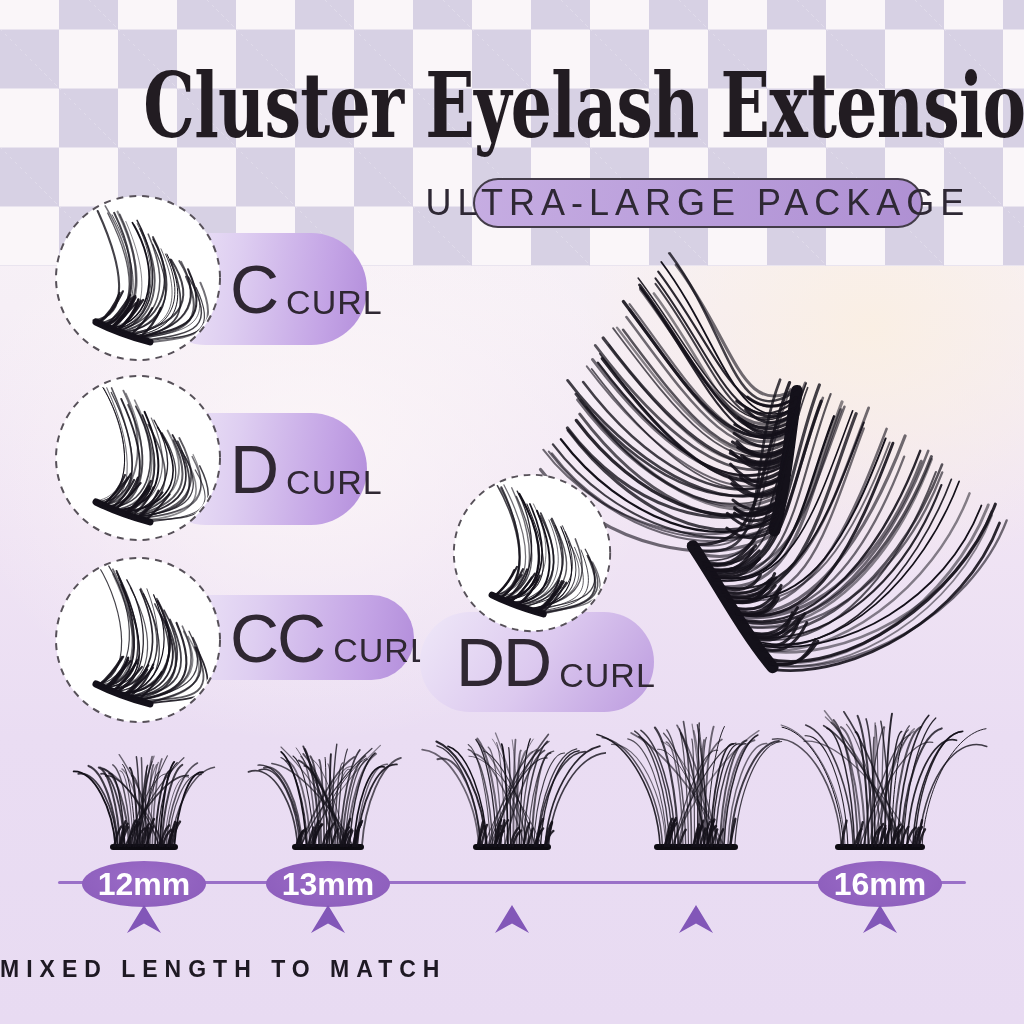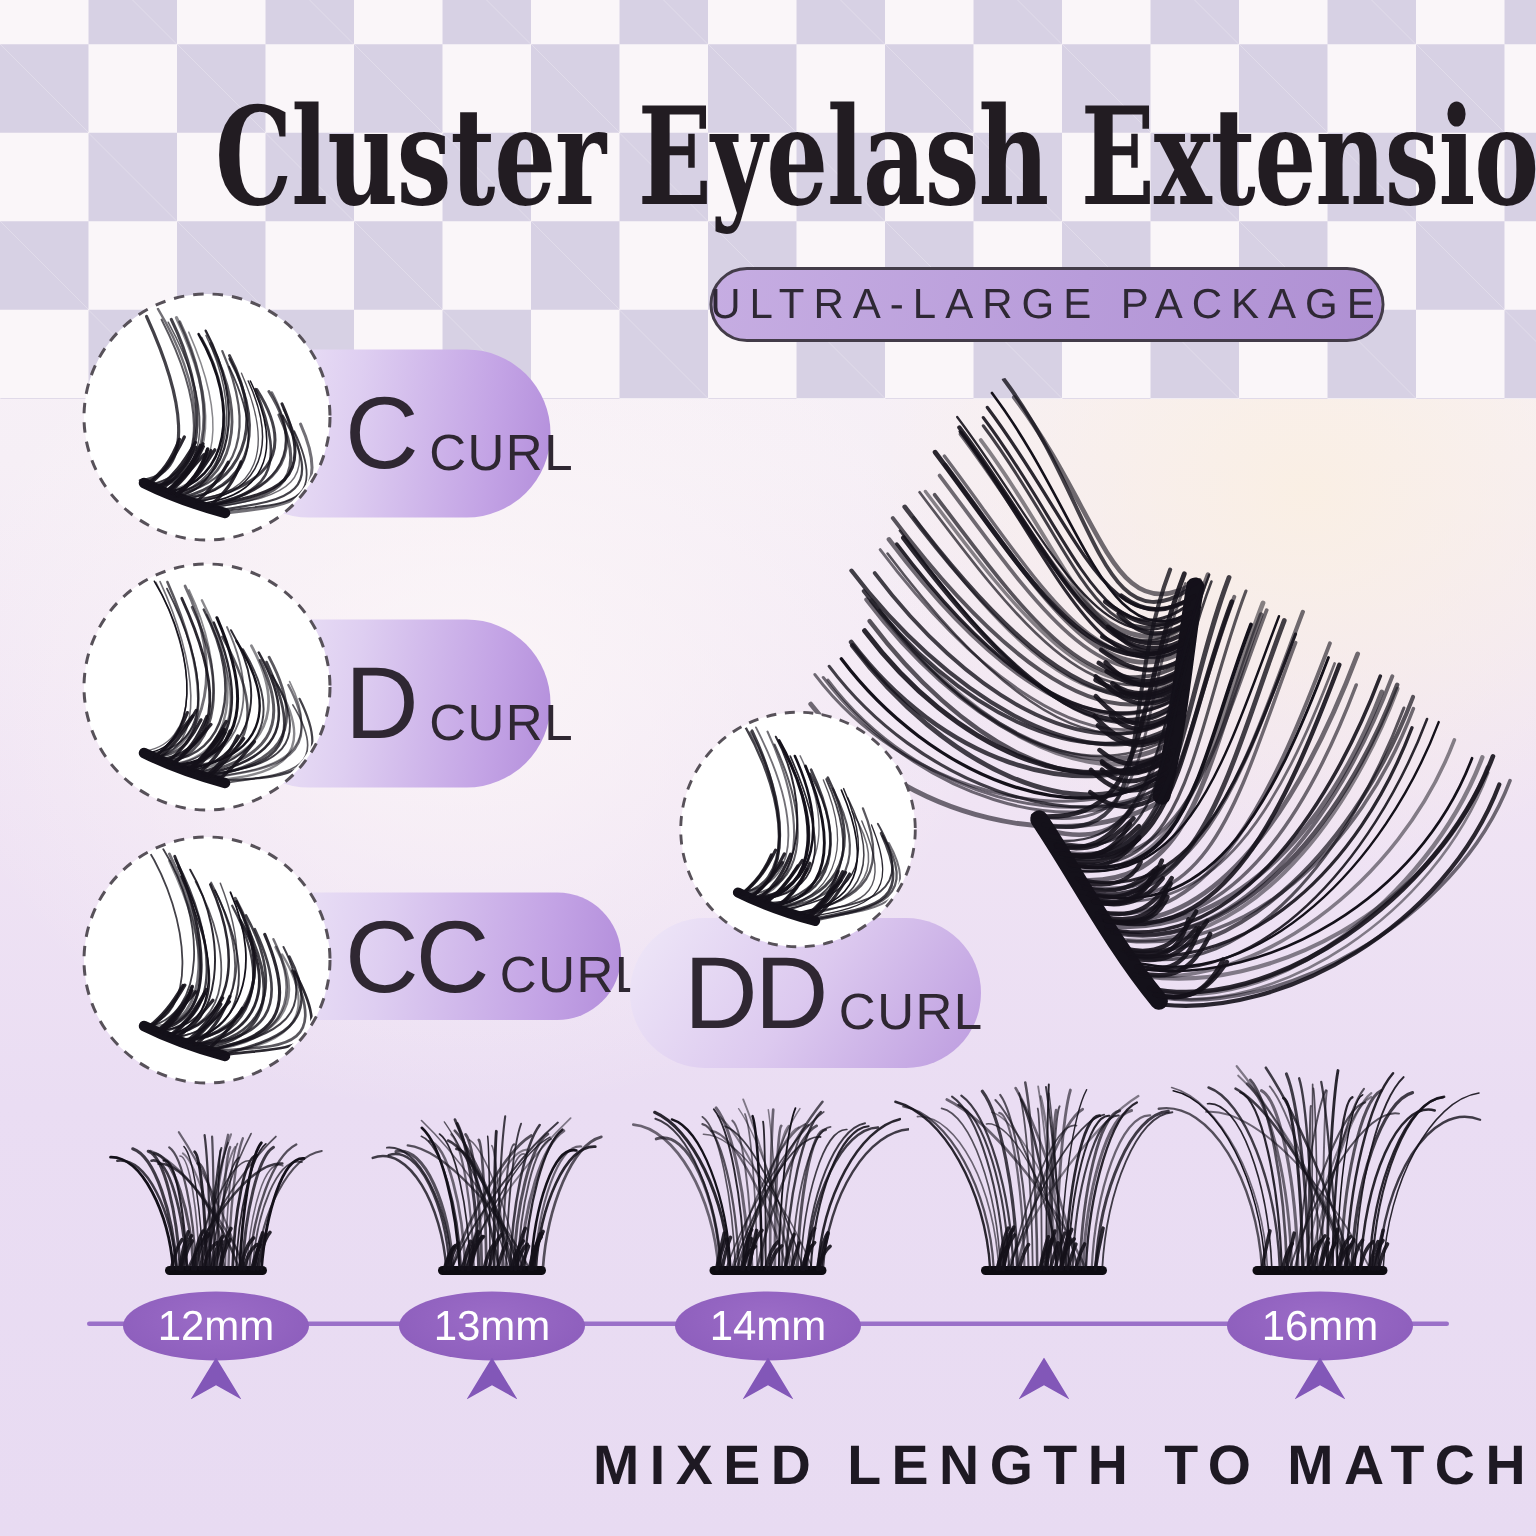--- a/index.html
+++ b/index.html
@@ -15,21 +15,21 @@
           linear-gradient(45deg,#d7d1e4 25%,transparent 25%,transparent 75%,#d7d1e4 75%),
           linear-gradient(45deg,#d7d1e4 25%,transparent 25%,transparent 75%,#d7d1e4 75%);
         background-size:118px 118px;background-position:0 -29.5px,59px 29.5px;}
   .title{position:absolute;left:0;right:0;top:58px;margin:0;text-align:center;z-index:6;
          font-family:"DejaVu Serif","Liberation Serif",serif;font-weight:600;font-size:90px;line-height:1.05;
          color:#221c22;letter-spacing:-1px;white-space:nowrap;transform:scaleX(0.72);}
   .badge{position:absolute;left:473px;top:178px;width:450px;height:50px;box-sizing:border-box;z-index:6;
          border-radius:26px;border:2px solid #433c49;
          background:linear-gradient(100deg,#c6ade2 0%,#b89cda 55%,#af90d3 100%);
          display:flex;align-items:center;justify-content:center;}
-  .badge span{font-size:28px;letter-spacing:6px;color:#2e2834;font-weight:500;white-space:nowrap;}
+  .badge span{font-size:36px;letter-spacing:6px;color:#2e2834;font-weight:500;white-space:nowrap;}
   .pill{position:absolute;z-index:3;border-radius:60px;display:flex;align-items:center;
         background:linear-gradient(98deg,#f3eef9 0%,#decef1 40%,#c3a3e5 80%,#b38edb 100%);}
   .pill .bigL{font-size:68px;font-weight:500;color:#2f2732;line-height:1;letter-spacing:-2px;}
   .pill .smallL{font-size:34px;font-weight:500;color:#2f2732;letter-spacing:1px;margin-left:9px;
         position:relative;top:13px;}
   .pill-c {left:150px;top:233px;width:217px;height:112px;padding-left:80px;box-sizing:content-box;}
   .pill-d {left:150px;top:413px;width:217px;height:112px;padding-left:80px;}
   .pill-cc{left:150px;top:595px;width:264px;height:85px;padding-left:80px;}
   .pill-dd{left:420px;top:612px;width:234px;height:100px;padding-left:36px;
         background:linear-gradient(125deg,#efe8f8 0%,#dcc9ef 50%,#bc9bdf 100%);}
@@ -45,27 +45,27 @@
   .tuft{position:absolute;z-index:3;}
   .t0{left:69px; top:748px;width:150px;height:104px;}
   .t1{left:244px;top:738px;width:168px;height:114px;}
   .t2{left:418px;top:724px;width:188px;height:128px;}
   .t3{left:593px;top:712px;width:206px;height:140px;}
   .t4{left:769px;top:700px;width:222px;height:152px;}
   .lenline{position:absolute;left:58px;top:881px;width:908px;height:3px;background:#9a70c8;border-radius:2px;z-index:4;}
   .loz{position:absolute;top:861px;width:124px;height:46px;border-radius:50%;z-index:5;
        background:radial-gradient(ellipse at 50% 38%,#9b6cc7 0%,#8a5bba 100%);
        display:flex;align-items:center;justify-content:center;}
-  .loz span{color:#fff;font-weight:normal;font-size:28px;}
+  .loz span{color:#fff;font-weight:bold;font-size:32px;}
   .l0{left:82px;}.l1{left:266px;}.l2{left:450px;}.l3{left:634px;}.l4{left:818px;}
   .arrow{position:absolute;top:905px;width:34px;height:28px;background:#8257b8;z-index:5;
        clip-path:polygon(50% 0,100% 100%,50% 66%,0 100%);}
   .a0{left:127px;}.a1{left:311px;}.a2{left:495px;}.a3{left:679px;}.a4{left:863px;}
-  .footer{position:absolute;left:0;right:0;top:956px;text-align:right;z-index:6;
-       font-size:37px;font-weight:bold;letter-spacing:7px;color:#1e1923;white-space:nowrap;}
+  .footer{position:absolute;left:0;right:0;top:956px;text-align:left;z-index:6;
+       font-size:23px;font-weight:bold;letter-spacing:7px;color:#1e1923;white-space:nowrap;}
 </style>
 </head>
 <body>
 
 <div class="stage">
   <div class="glow"></div>
   <div class="checker"></div>
 
   <h1 class="title">Cluster Eyelash Extensions</h1>
 
@@ -768,23 +768,20 @@
       <path d="M85.9,146 C87.9,137.6 89.9,132.5 92.5,129.1" fill="none" stroke="#14111a" stroke-width="2.4" stroke-opacity="0.9" stroke-linecap="round"></path>
       <path d="M111.4,146 C113.4,137.2 115.4,132 116.6,128.5" fill="none" stroke="#14111a" stroke-width="2.4" stroke-opacity="0.9" stroke-linecap="round"></path>
     </svg>
 
   <div class="loz l0">
       <span>12mm</span>
     </div>
   <div class="loz l1">
       <span>13mm</span>
     </div>
-  <div class="loz l2">
-      <span>14mm</span>
-    </div>
   <div class="loz l4">
       <span>16mm</span>
     </div>
 
   <div class="arrow a0"></div>
   <div class="arrow a1"></div>
   <div class="arrow a2"></div>
   <div class="arrow a3"></div>
   <div class="arrow a4"></div>
 

